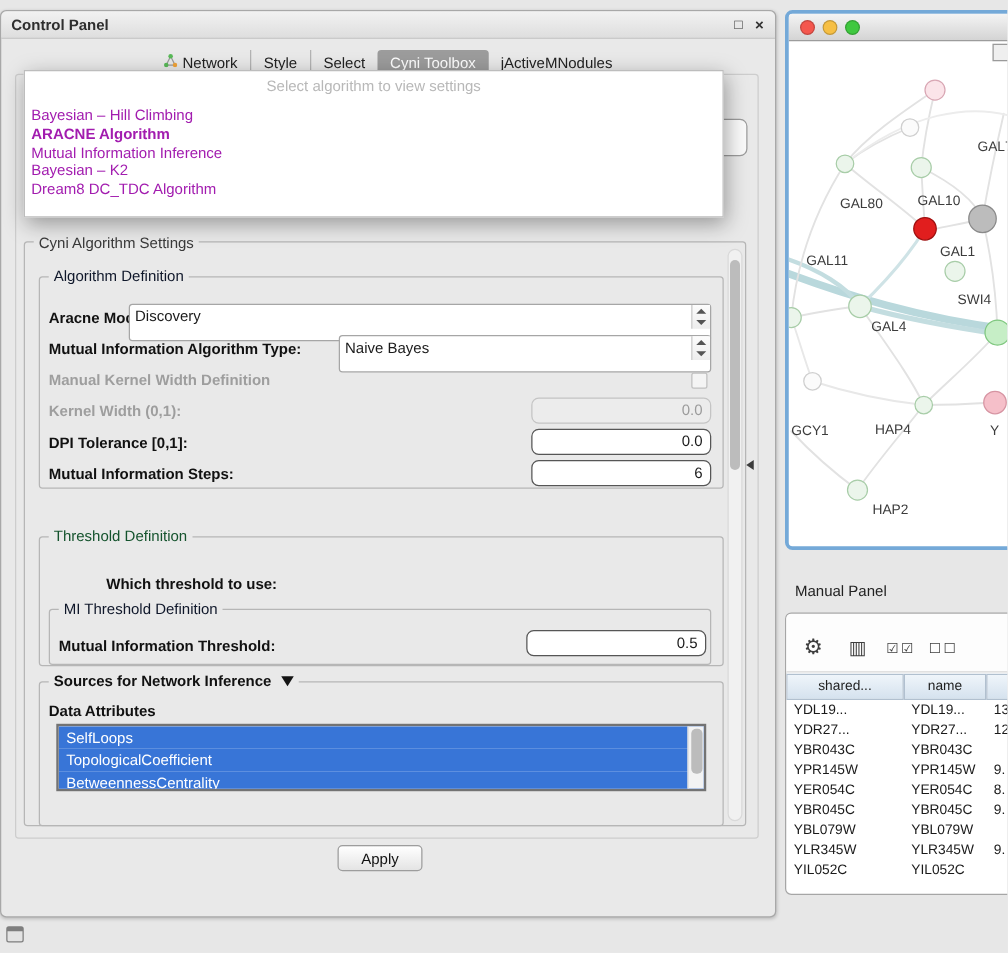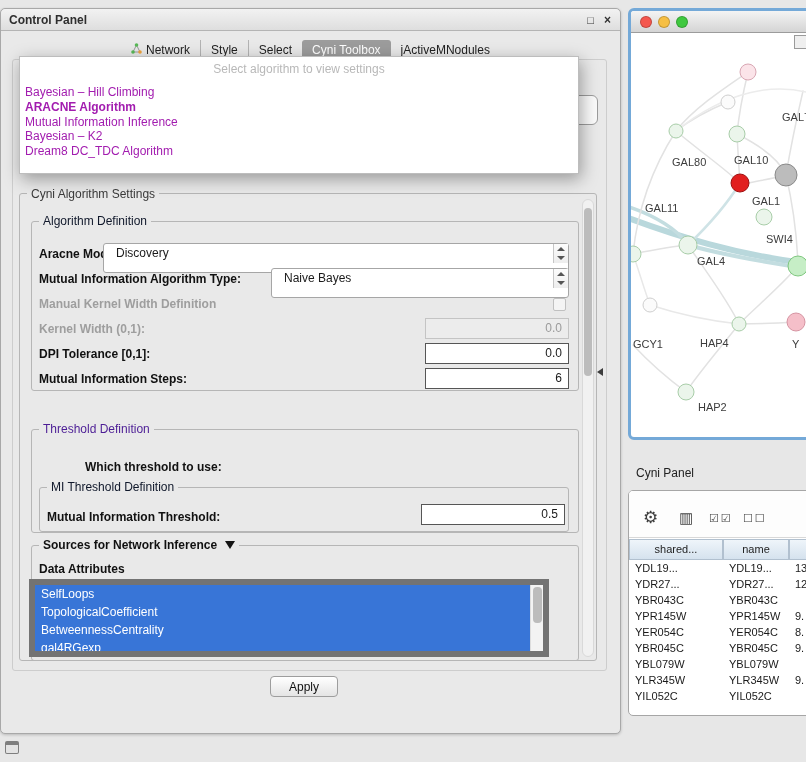--- a/index.html
+++ b/index.html
@@ -26,42 +26,42 @@
 #help-btn{position:absolute;left:558px;top:86px;width:39px;height:30px;background:#fafafa;border:1px solid #9c9c9c;border-radius:6px;z-index:5}
 
 #popup{position:absolute;left:18px;top:47px;width:560px;height:118px;background:#fff;border:1px solid #bdbdbd;box-shadow:2px 5px 16px rgba(0,0,0,.35);z-index:60}
 #popup-placeholder{text-align:center;color:#b8b8b8;height:28px;line-height:24px}
 .dd-item{height:14.8px;line-height:14.8px;padding-left:5px;color:#a21caf;white-space:nowrap}
 .dd-item.sel{font-weight:bold}
 
 .group{position:absolute;border:1px solid #b6b6b6;border-radius:3px}
 .gtitle{position:absolute;background:#e9e9e9;padding:0 4px;white-space:nowrap;color:#3a3a3a;z-index:2}
 .gtitle.blue{color:#0f172a}
-.gtitle.green{color:#4c1d95}
+.gtitle.green{color:#14532d}
 
 .lbl{position:absolute;font-weight:bold;white-space:nowrap;color:#111}
 .lbl.dis{color:#9e9e9e}
 
-.combo{position:absolute;height:30px;background:#fff;border:1px solid #a6a6a6;border-radius:3px;line-height:19px;padding-left:12px;white-space:nowrap}
+.combo{position:absolute;height:30px;background:#fff;border:1px solid #a6a6a6;border-radius:3px;line-height:19px;padding-left:4px;white-space:nowrap}
 .stepper{position:absolute;right:0;top:0;width:15px;height:19px;border-left:1px solid #c6c6c6;background:linear-gradient(#fcfcfc,#ededed)}
 .stepper::before{content:"";position:absolute;left:3px;top:3px;border-left:4px solid transparent;border-right:4px solid transparent;border-bottom:4px solid #555}
 .stepper::after{content:"";position:absolute;left:3px;bottom:3px;border-left:4px solid transparent;border-right:4px solid transparent;border-top:4px solid #555}
 
-.tf{position:absolute;height:21px;background:#fff;border:1px solid #565656;border-radius:0;line-height:19px;text-align:right;padding:0 6px}
+.tf{position:absolute;height:21px;background:#fff;border:1px solid #565656;border-radius:6px;line-height:19px;text-align:right;padding:0 6px}
 .tf.dis{background:#ececec;border-color:#c4c4c4;color:#9b9b9b}
 .cb{position:absolute;width:13px;height:13px;background:#f4f4f4;border:1px solid #c0c0c0;border-radius:2px}
 
 .tri-r{display:inline-block;width:0;height:0;border-top:5px solid transparent;border-bottom:5px solid transparent;border-left:8px solid #141414;margin-left:10px}
 .tri-d{display:inline-block;width:0;height:0;border-left:5px solid transparent;border-right:5px solid transparent;border-top:8px solid #141414;margin-left:8px;vertical-align:middle}
 .hub{position:absolute;display:flex;align-items:center;font-weight:bold;color:#111}
 
 .sb{position:absolute;width:12px;background:#f1f1f1;border:1px solid #d9d9d9;border-radius:6px}
 .sb-thumb{position:absolute;left:1px;width:8px;background:#bcbcbc;border-radius:4px}
 
-#listbox{position:absolute;left:28px;top:570px;width:520px;height:78px;background:#fff;border:6px solid #737373;overflow:hidden}
+#listbox{position:absolute;left:44px;top:570px;width:520px;height:54px;background:#fff;border:2px solid #737373;overflow:hidden}
 .li{height:18px;line-height:18px;padding-left:6px;white-space:nowrap}
 .li.sel{background:#3875d7;color:#fff}
 #list-sb{position:absolute;right:0;top:0;bottom:0;width:13px;background:#f3f3f3;border-left:1px solid #ddd}
 #list-sb .sb-thumb{left:2px;width:9px;top:2px;height:36px}
 
 #apply{position:absolute;left:269px;top:667px;width:68px;height:21px;background:linear-gradient(#ffffff,#e4e4e4);border:1px solid #9d9d9d;border-radius:4px;font-size:12px;font-family:inherit;color:#111}
 
 
 #net{position:absolute;left:628px;top:8px;width:185px;height:432px;background:#fff;border:3px solid #74a9d8;border-radius:6px 0 0 6px;overflow:hidden}
 #net-titlebar{position:absolute;left:0;top:0;right:0;height:22px;background:linear-gradient(#f4f4f4,#d4d4d4);border-bottom:1px solid #9c9c9c}
@@ -260,21 +260,21 @@
         <text x="135" y="210">SWI4</text>
         <text x="66" y="232">GAL4</text>
         <text x="2" y="315">GCY1</text>
         <text x="69" y="314">HAP4</text>
         <text x="161" y="315">Y</text>
         <text x="67" y="378">HAP2</text>
       </svg>
     <div id="net-corner"></div>
   </section>
 
-  <div id="table-panel-label">Cyni Panel</div>
+  <div id="table-panel-label">Manual Panel</div>
 
   <section id="tw">
     <div id="tw-toolbar">
       <span class="ticon" style="left:14px;top:16px;font-size:17px">⚙</span>
       <span class="ticon" style="left:50px;top:18px;font-size:15px">▥</span>
       <span class="ticon" style="left:80px;top:21px;font-size:11px;letter-spacing:2px">☑☑</span>
       <span class="ticon" style="left:114px;top:21px;font-size:11px;letter-spacing:2px">☐☐</span>
     </div>
     <div id="table-header">
         <div class="th" style="left: 0px; width: 94px;">shared...</div>

